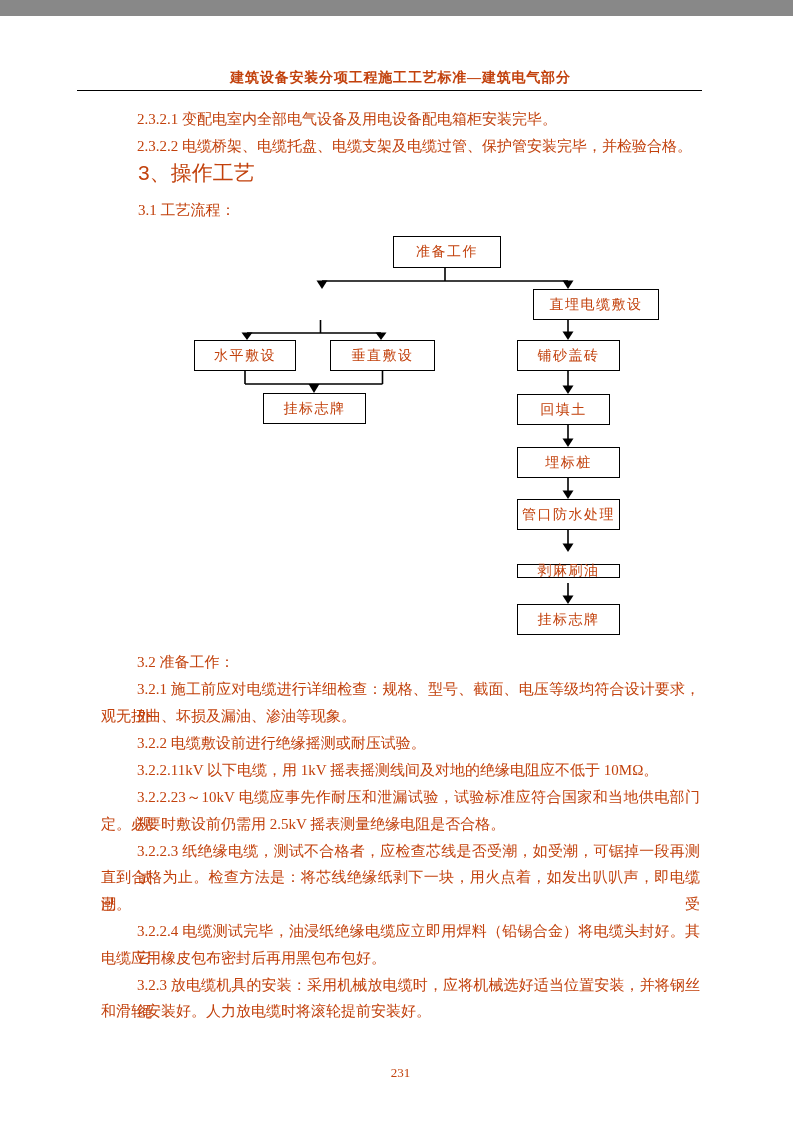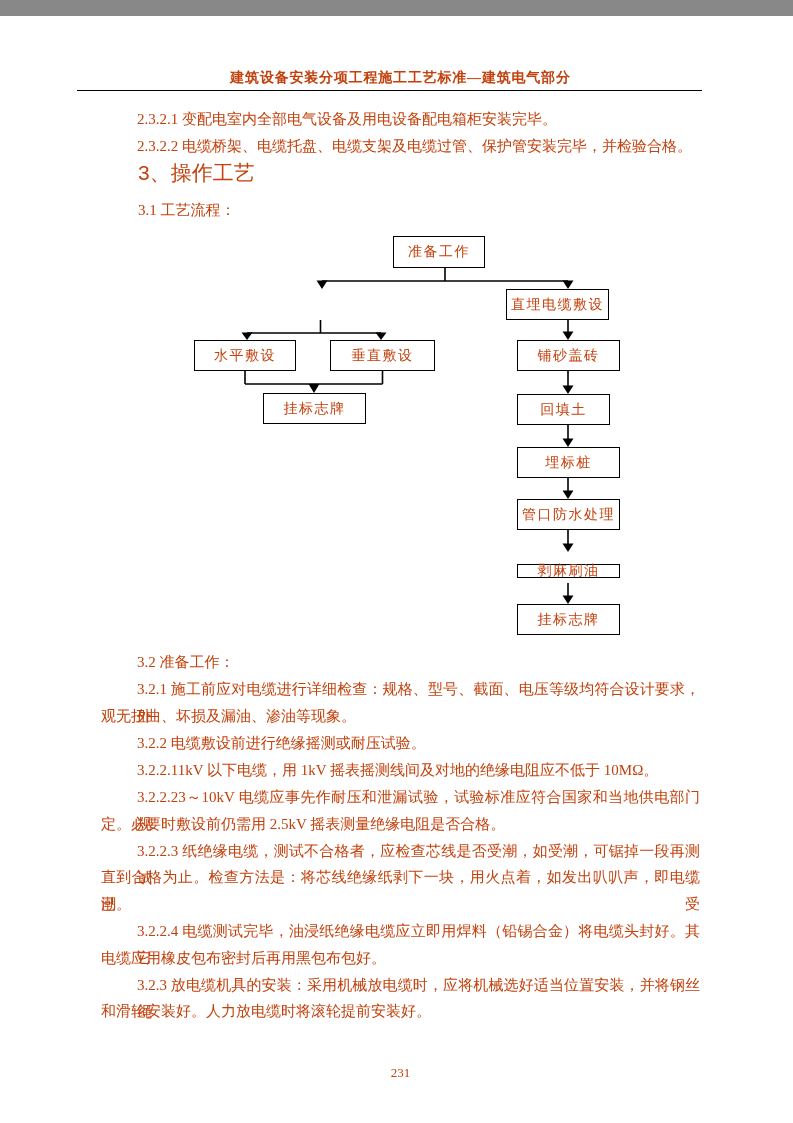--- a/index.html
+++ b/index.html
@@ -86,22 +86,22 @@
     <polygon points="375.5,316.5 386.5,316.5 381,324" fill="#000"></polygon>
     <polygon points="308.5,368 319.5,368 314,377" fill="#000"></polygon>
     <polygon points="562.5,315.5 573.5,315.5 568,324" fill="#000"></polygon>
     <polygon points="562.5,369.5 573.5,369.5 568,378" fill="#000"></polygon>
     <polygon points="562.5,422.5 573.5,422.5 568,431" fill="#000"></polygon>
     <polygon points="562.5,474.5 573.5,474.5 568,483" fill="#000"></polygon>
     <polygon points="562.5,527.5 573.5,527.5 568,536" fill="#000"></polygon>
     <polygon points="562.5,579.5 573.5,579.5 568,588" fill="#000"></polygon>
   </svg>
 
-  <div class="fc-box" style="left:393px;top:220px;width:92px;height:32px">准备工作</div>
-  <div class="fc-box" style="left:506px;top:273px;width:103px;height:31px">直埋电缆敷设</div>
+  <div class="fc-box" style="left:393px;top:220px;width:108px;height:32px">准备工作</div>
+  <div class="fc-box" style="left:533px;top:273px;width:126px;height:31px">直埋电缆敷设</div>
   <div class="fc-box" style="left:194px;top:324px;width:102px;height:31px">水平敷设</div>
   <div class="fc-box" style="left:330px;top:324px;width:105px;height:31px">垂直敷设</div>
   <div class="fc-box" style="left:517px;top:324px;width:103px;height:31px">铺砂盖砖</div>
   <div class="fc-box" style="left:263px;top:377px;width:103px;height:31px">挂标志牌</div>
   <div class="fc-box" style="left:517px;top:378px;width:93px;height:31px">回填土</div>
   <div class="fc-box" style="left:517px;top:431px;width:103px;height:31px">埋标桩</div>
   <div class="fc-box" style="left:517px;top:483px;width:103px;height:31px">管口防水处理</div>
   <div class="fc-box" style="left:517px;top:548px;width:103px;height:14px">剥麻刷油</div>
   <div class="fc-box" style="left:517px;top:588px;width:103px;height:31px">挂标志牌</div>
 

